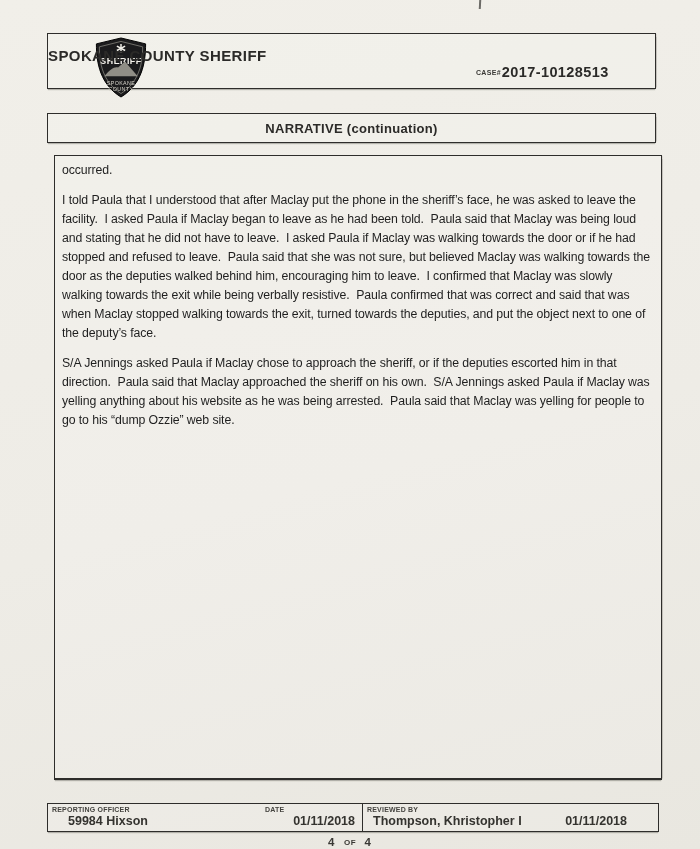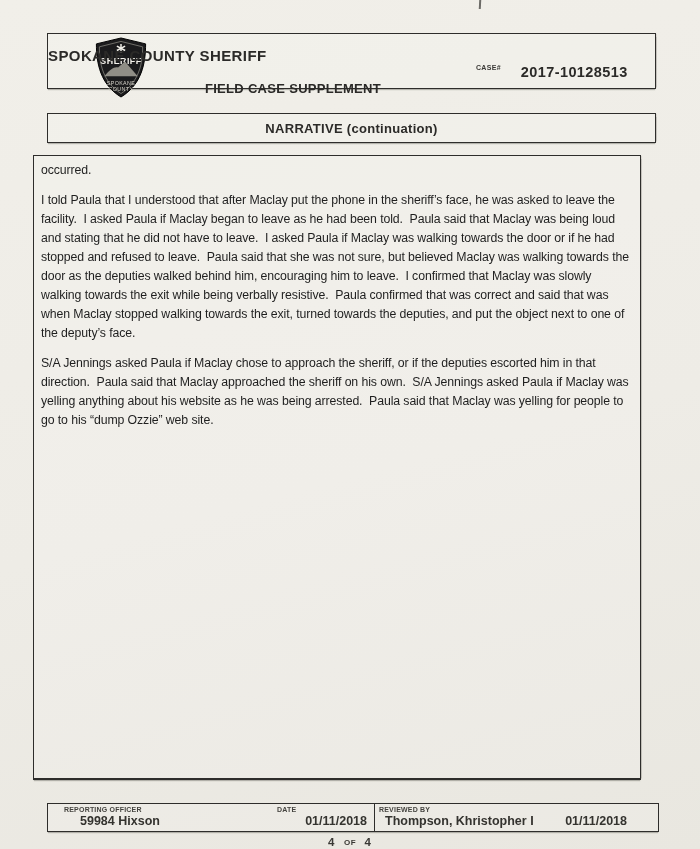--- a/index.html
+++ b/index.html
@@ -23,51 +23,51 @@
   .badge{position:absolute;left:44px;top:3px;width:58px;height:61px;}
   .h-title{
     position:absolute;left:0;top:13px;width:490px;text-align:left;
     font-size:15px;font-weight:bold;letter-spacing:.4px;color:#2b2a28;
   }
   .h-sub{
     position:absolute;left:0;top:47px;width:490px;text-align:center;
     font-size:13px;font-weight:bold;letter-spacing:.3px;color:#2b2a28;
   }
   .case-line{
-    position:absolute;left:428px;top:30px;display:flex;align-items:flex-start;gap:20px;
+    position:absolute;left:428px;top:30px;display:flex;align-items:center;gap:1px;
   }
   .case-label{font-size:7px;font-weight:bold;letter-spacing:.3px;color:#3a3936;}
   .case-num{font-size:14.5px;font-weight:bold;letter-spacing:.4px;color:#2b2a28;}
 
   
   .section-box{
     left:47px;top:113px;width:609px;height:30px;
     display:flex;align-items:center;justify-content:center;
   }
   .section-title{font-size:13px;font-weight:bold;letter-spacing:.3px;color:#2b2a28;}
 
   
   .body-box{
-    left:33px;top:155px;width:608px;height:625px;
+    left:54px;top:155px;width:608px;height:625px;
     padding:5px 7px;border-bottom-width:2.5px;
   }
   .body-box p{
     margin:0 0 11px 0;
     font-size:12.3px;line-height:19px;letter-spacing:-.1px;
     white-space:pre-wrap;color:var(--ink,#1f1f1f);
   }
   .hl{
     background:var(--highlight,#f2e576);
     box-shadow:-3px 0 0 var(--highlight,#f2e576), 3px 0 0 var(--highlight,#f2e576),
                0 -1px 0 rgba(242,229,118,.75), 0 2px 0 rgba(242,229,118,.55);
     border-radius:1px;
   }
 
   
-  .footer-box{left:47px;top:803px;width:612px;height:29px;display:flex;box-shadow:0 2px 1px -1px rgba(70,68,60,.35);padding-left:12px;}
+  .footer-box{left:47px;top:803px;width:612px;height:29px;display:flex;box-shadow:0 2px 1px -1px rgba(70,68,60,.35);}
   .fcell{position:relative;box-sizing:border-box;height:100%;}
   .fcell .flabel{
     position:absolute;top:1.5px;left:4px;
     font-size:7px;font-weight:bold;letter-spacing:.2px;color:#44433f;white-space:nowrap;
   }
   .fval{position:absolute;bottom:3px;font-size:12.5px;font-weight:bold;color:#34332f;white-space:nowrap;}
   .cell-officer{flex:0 0 213px;}
   .cell-officer .fval{left:20px;}
   .cell-date{flex:0 0 102px;border-right:1.5px solid var(--border,#2e2d2b);}
   .cell-date .fval{right:7px;}
@@ -99,21 +99,20 @@
     <text x="29" y="27" text-anchor="middle" font-family="Liberation Sans, sans-serif" font-size="9" font-weight="bold" letter-spacing="0.5" fill="#f4f2ec">SHERIFF</text>
     <path d="M12 40 C18 33 22 30 26 31 L33 25 L46 40 Z" fill="#908e86"></path>
     <text x="29" y="48.5" text-anchor="middle" font-family="Liberation Sans, sans-serif" font-size="5.4" letter-spacing="0.4" fill="#d9d6cd">SPOKANE</text>
     <text x="29" y="54.5" text-anchor="middle" font-family="Liberation Sans, sans-serif" font-size="5.4" letter-spacing="0.4" fill="#d9d6cd">COUNTY</text>
   </svg>
   <div class="h-title">SPOKANE COUNTY SHERIFF</div>
   <div class="case-line">
     <span class="case-label">CASE#</span>
     <span class="case-num">2017-10128513</span>
   </div>
-  <div class="h-sub">FIELD CASE SUPPLEMENT</div>
 </div>
 
 <div class="box section-box">
   <span class="section-title">NARRATIVE (continuation)</span>
 </div>
 
 <div class="box body-box">
   <div>
       <p><span>occurred.</span></p>
       <p><span>I told Paula that I understood that after Maclay put the phone in the sheriff’s face, he was asked to leave the facility.  I asked Paula if Maclay began to leave as he had been told.  Paula said that Maclay was being loud and stating that he did not have to leave.  I asked Paula if Maclay was walking towards the door or if he had stopped and refused to leave.  Paula said that she was not sure, but believed Maclay was walking towards the door as the deputies walked behind him, encouraging him to leave.  I confirmed that Maclay was slowly walking towards the exit while being verbally resistive.  Paula confirmed that was correct and said that was when Maclay stopped walking towards the exit, turned towards the deputies, and put the object next to one of the deputy’s face.</span></p>

